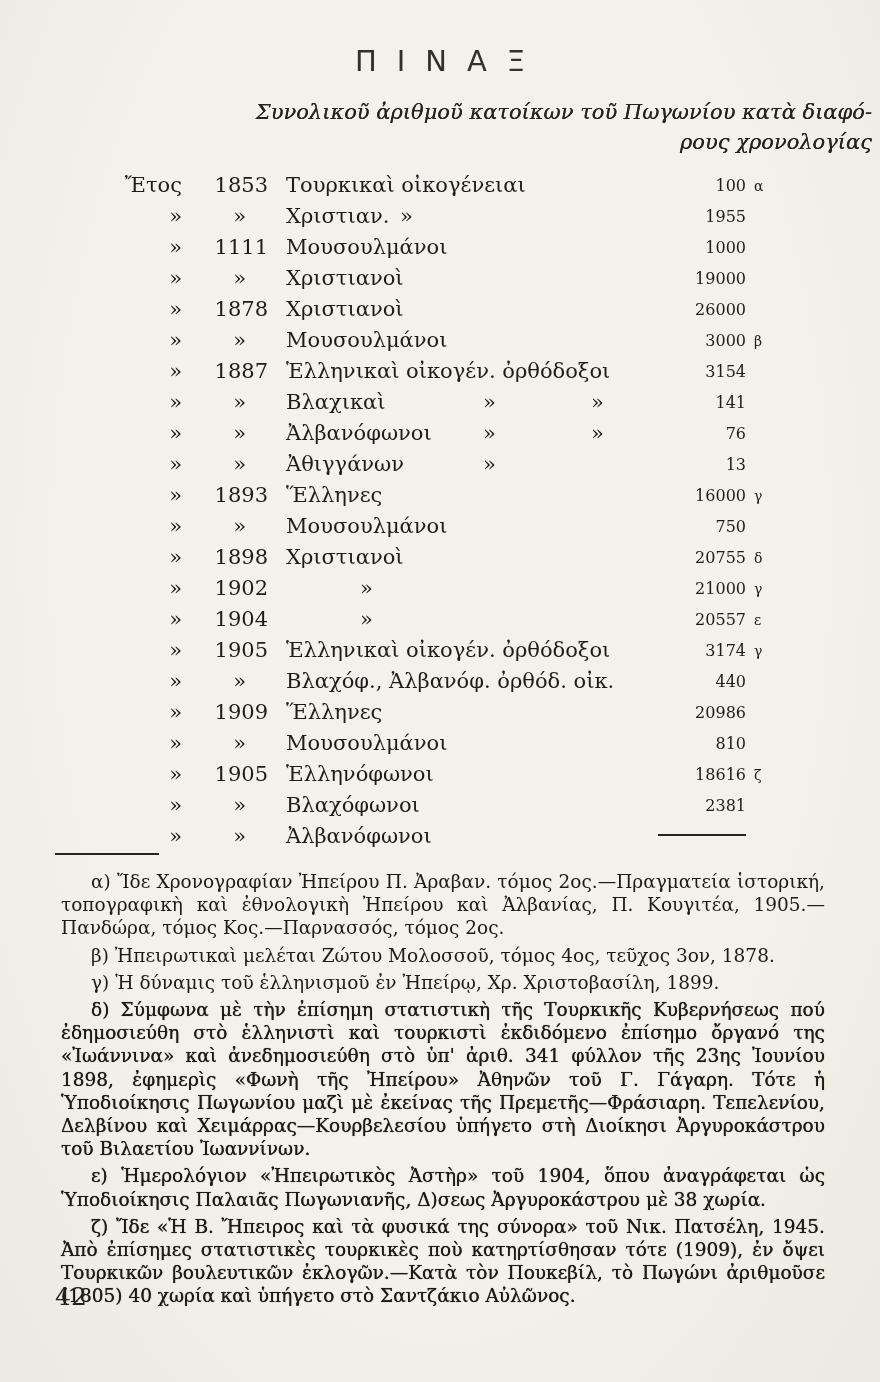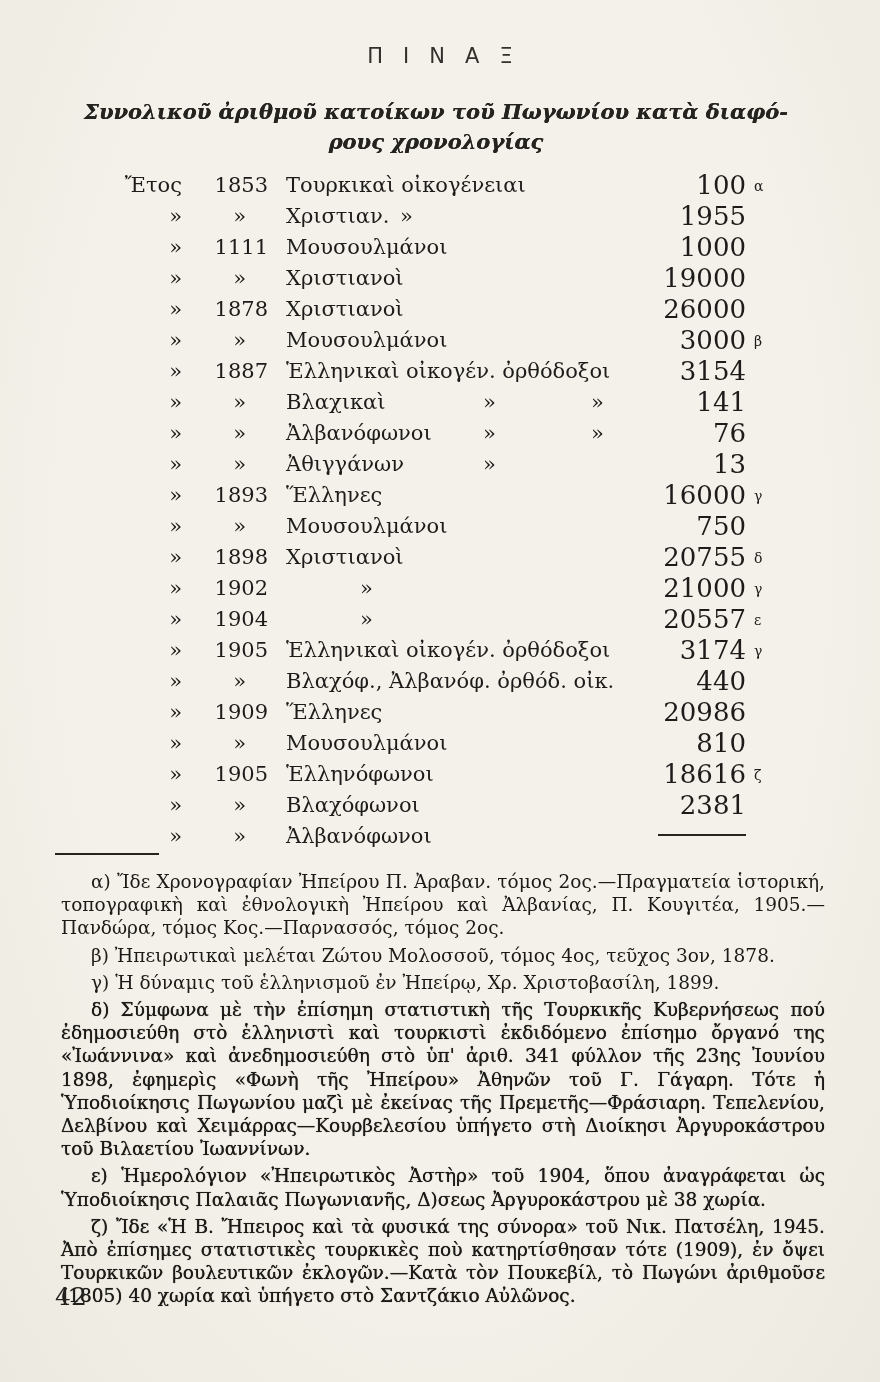--- a/index.html
+++ b/index.html
@@ -7,36 +7,36 @@
     position:relative; width:880px; height:1382px; margin:0 auto;
     background:#f2efe8;
     background-image:radial-gradient(ellipse at 50% 40%, #f4f1ea 60%, #ece9e0 100%);
     color:#1d1c1a;
     font-family:"DejaVu Serif", serif;
     overflow:hidden;
   }
   .title{
     position:absolute; top:44px; left:0; right:0;
     text-align:center; font-family:"DejaVu Sans", sans-serif;
-    font-size:21px; font-weight:400; letter-spacing:20px; text-indent:20px;
+    font-size:29px; font-weight:400; letter-spacing:20px; text-indent:20px;
     color:#32302c;
   }
   .subtitle{
     position:absolute; top:97px; left:0; right:8px;
-    text-align:center; font-style:italic; font-size:21px; line-height:30px;
-    color:#24231f; text-shadow:0 0 0.4px currentColor;font-weight:bold;
+    text-align:right; font-style:italic; font-size:21px; line-height:30px;
+    color:#24231f; text-shadow:0 0 0.4px currentColor;
   }
   .ptable{ position:absolute; top:170px; left:98px; width:690px; }
   .trow{ position:relative; height:31px; line-height:31px; font-size:21px; white-space:nowrap; }
   .c1{ position:absolute; left:0; width:84px; text-align:right; }
   .c2{ position:absolute; left:88px; width:82px; text-align:right; }
   .c2.dit{ padding-right:22px; box-sizing:border-box; }
   .c3{ position:absolute; left:188px; width:380px; text-align:left; }
   .c3 .ditto{ position:absolute; top:0; }
-  .c4{ position:absolute; left:536px; width:112px; text-align:right; font-size:26px; }
+  .c4{ position:absolute; left:536px; width:112px; text-align:right; font-size:16px; }
   .note{ position:absolute; left:656px; top:1px; width:26px; font-size:14px; line-height:31px; text-align:left; }
   .sumline{ display:inline-block; width:88px; border-top:2.5px solid #26241f; vertical-align:middle; margin-bottom:6px; }
   .fnsep{ position:absolute; top:853px; left:55px; width:104px; border-top:2.5px solid #26241f; }
   .footnotes{
     position:absolute; top:866px; left:57px; width:772px;
     font-size:18.5px; line-height:23.2px; text-align:justify; color:#1b1a17;
   }
   .footnotes p{ margin:4px; text-indent:30px; }
   .footnotes p.heavy{ text-shadow:0 0 0.7px currentColor; }
   .pagenum{ position:absolute; top:1282px; left:55px; font-size:25px; font-weight:normal; color:#23221e; }

